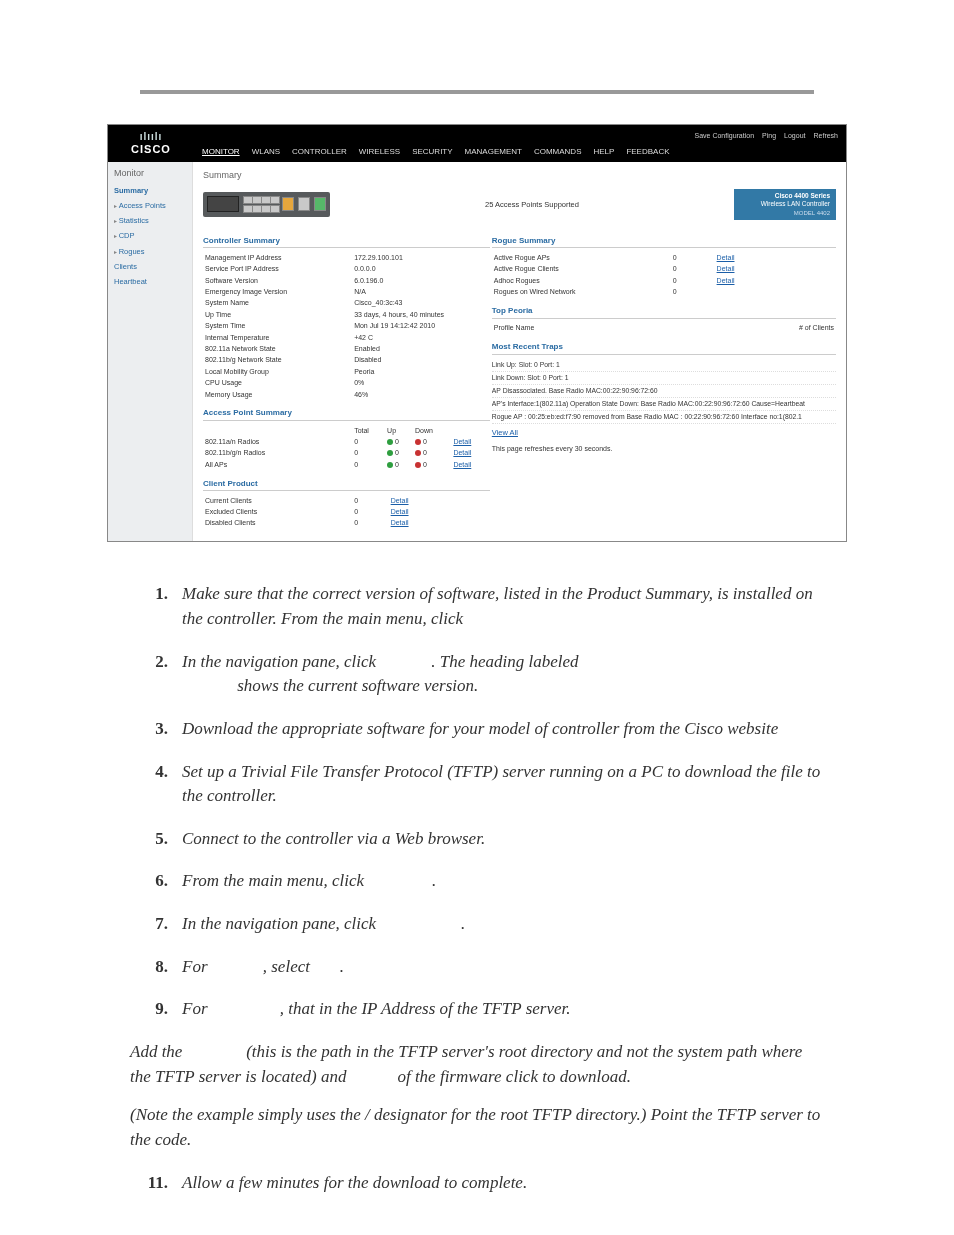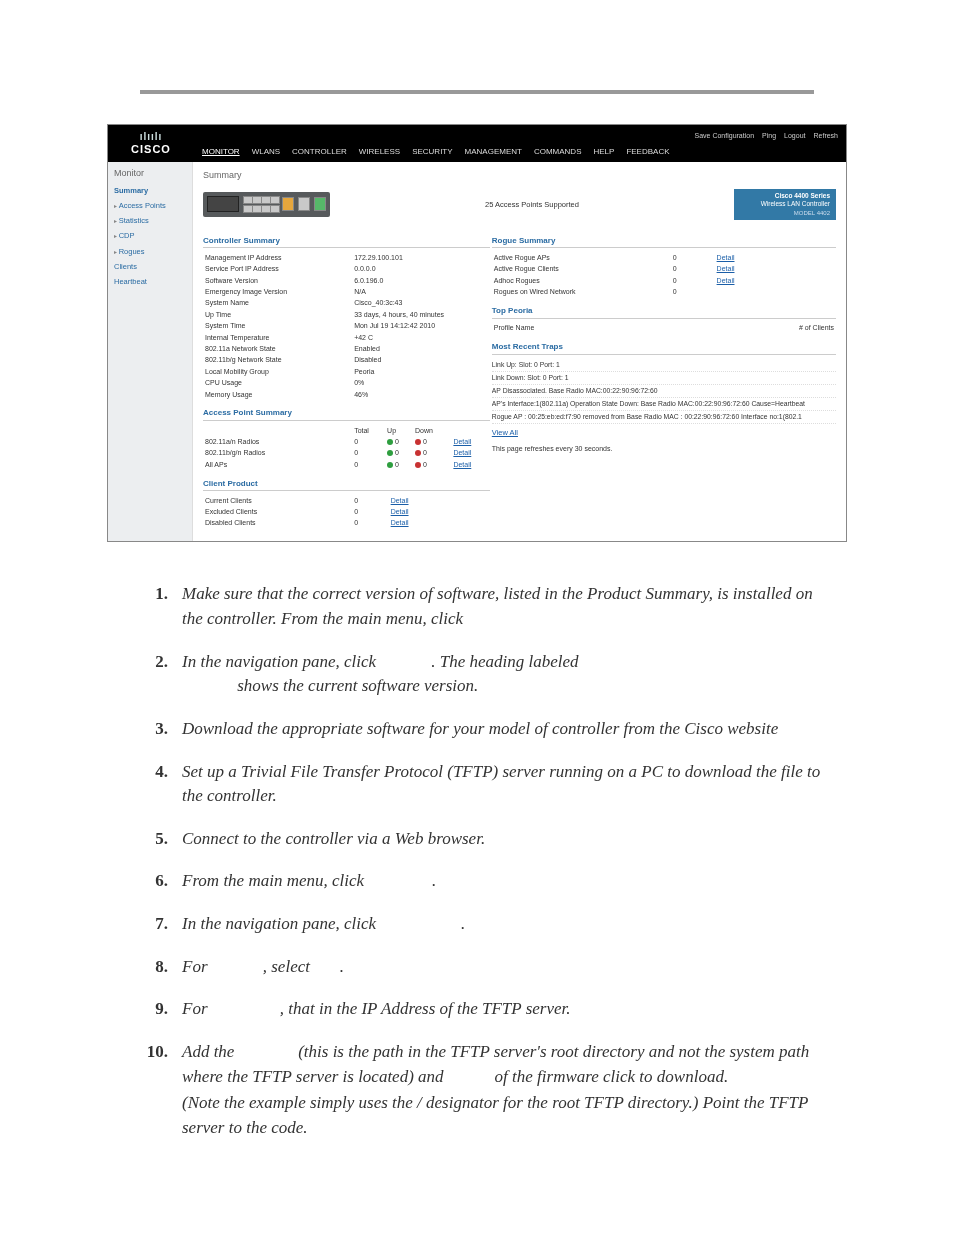--- a/index.html
+++ b/index.html
@@ -245,21 +245,21 @@
     flex-shrink: 0;
     text-align: right;
     font-weight: bold;
     padding-right: 14px;
   }
   .instructions .txt {
     flex: 1;
     font-style: italic;
   }
   .instructions .sub {
-    margin-top: 2px;
+    margin-top: 14px;
   }
 </style>
 </head>
 <body>
 
 <div class="top-rule"></div>
 
 <div class="screenshot-wrap">
   <div class="app-shell">
     <div class="app-header">
@@ -533,21 +533,24 @@
       </li>
     <li>
         <span class="num">8.</span>
         <span class="txt"><span>For</span>&nbsp;&nbsp;&nbsp;&nbsp;&nbsp;&nbsp;&nbsp;&nbsp;&nbsp;&nbsp;&nbsp;&nbsp;&nbsp;<span>, select</span>&nbsp;&nbsp;&nbsp;&nbsp;&nbsp;&nbsp;&nbsp;<span>.</span></span>
       </li>
     <li>
         <span class="num">9.</span>
         <span class="txt"><span>For</span>&nbsp;&nbsp;&nbsp;&nbsp;&nbsp;&nbsp;&nbsp;&nbsp;&nbsp;&nbsp;&nbsp;&nbsp;&nbsp;&nbsp;&nbsp;&nbsp;&nbsp;<span>, that in the IP Address of the TFTP server.</span></span>
       </li>
     <li>
-        <span class="num">10.</span>
       <span class="txt">
         <span>Add the</span>&nbsp;&nbsp;&nbsp;&nbsp;&nbsp;&nbsp;&nbsp;&nbsp;&nbsp;&nbsp;&nbsp;&nbsp;&nbsp;&nbsp;&nbsp;<span>(this is the path in the TFTP server's root directory and not the system path where the TFTP server is located) and</span>
         &nbsp;&nbsp;&nbsp;&nbsp;&nbsp;&nbsp;&nbsp;&nbsp;&nbsp;&nbsp;&nbsp;<span>of the firmware click to download.</span>
         <div class="sub">(Note the example simply uses the / designator for the root TFTP directory.) Point the TFTP server to the code.</div>
       </span>
     </li>
+    <li>
+        <span class="num">11.</span>
+        <span class="txt">Allow a few minutes for the download to complete.</span>
+      </li>
   </ol>
 </div>
 
 </body></html>

